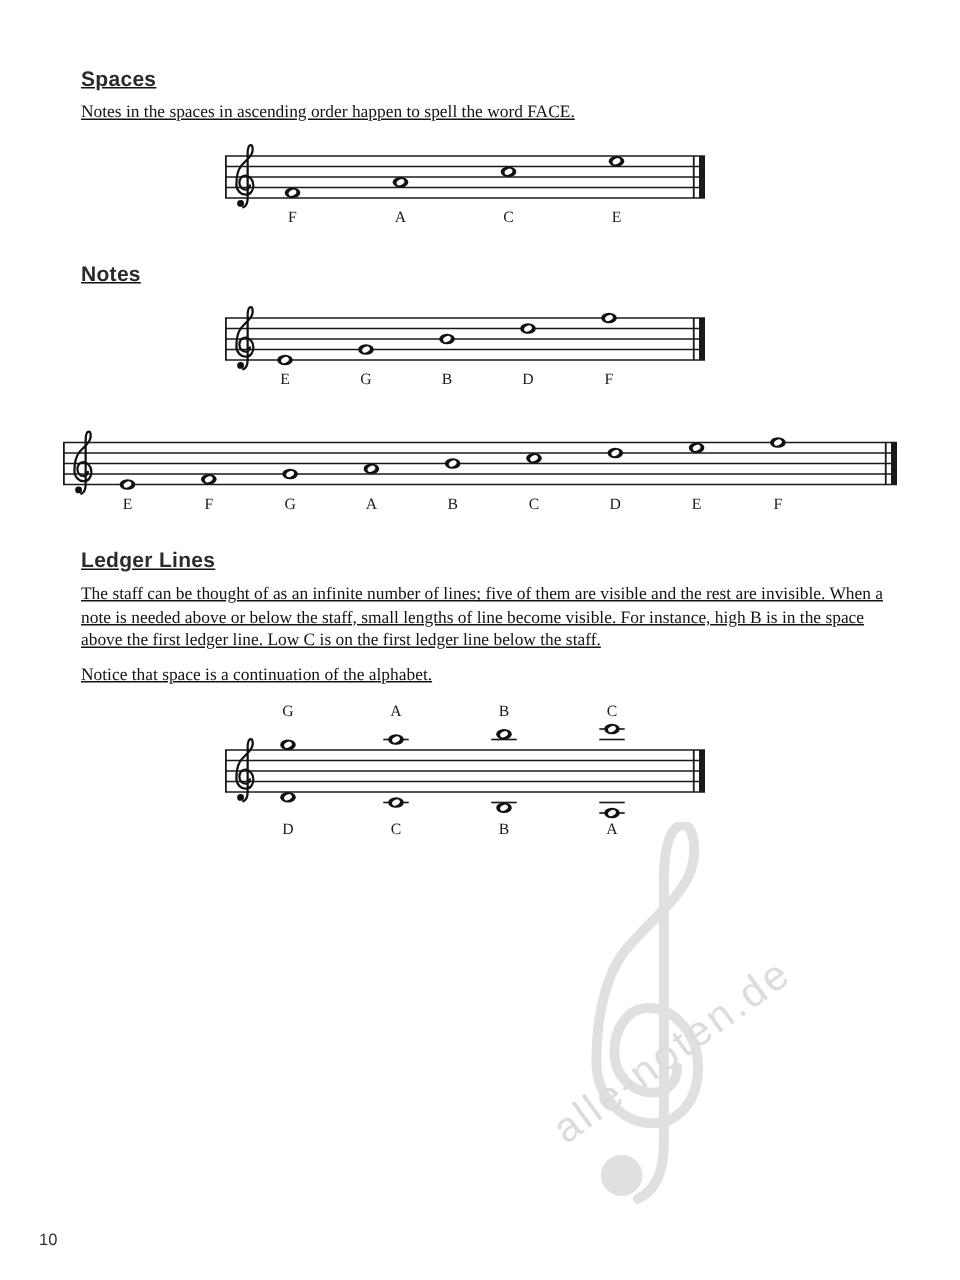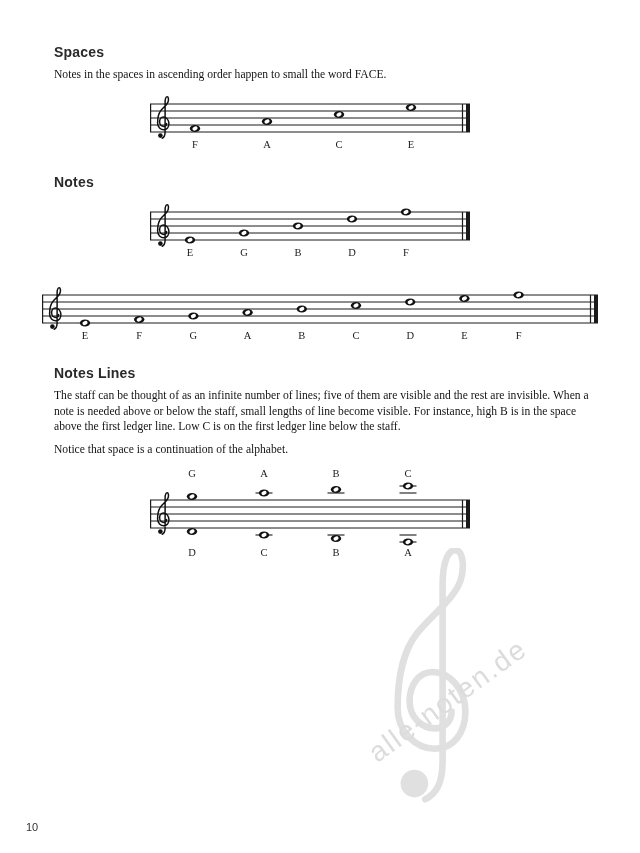--- a/index.html
+++ b/index.html
@@ -16,21 +16,21 @@
   .wm-text {
     position:absolute; left:62px; top:192px;
     font-family:"Liberation Sans", sans-serif;
     font-size:28px; letter-spacing:2px; color:#dcdcdc;
     transform:rotate(-36deg); transform-origin:0 50%;
     white-space:nowrap;
   }
 
   .content { position:relative; z-index:1; padding:44px 50px 0 54px; }
 
-  .sec { margin-bottom:19px; }
+  .sec { margin-bottom:19px;text-decoration:underline; }
   .sec h2 {
     font-family:"Liberation Sans", sans-serif;
     font-size:14px; font-weight:700; color:#2a2a2a;
     margin:0 0 7px 0; letter-spacing:.2px;
   }
   .sec p {
     font-size:11.6px; line-height:1.32; color:#141414;
     max-width:538px; margin:0 0 5px 0;
   }
   .staff-wrap { margin:9px 0 0 96px; }
@@ -55,21 +55,21 @@
           <circle cx="-2.6" cy="31.6" r="2.3" fill="#e0e0e0"></circle>
         </g>
       </svg>
     <div class="wm-text">alle-noten.de</div>
   </div>
 
   <main class="content">
 
     <section class="sec">
       <h2>Spaces</h2>
-      <p>Notes in the spaces in ascending order happen to small the word FACE.</p>
+      <p>Notes in the spaces in ascending order happen to spell the word FACE.</p>
       <div class="staff-wrap">
         <svg class="staff" width="320" height="64" viewBox="0 -13 320 64">
             <line x1="0" y1="0" x2="320" y2="0" stroke="#1a1a1a" stroke-width="1"></line>
             <line x1="0" y1="7" x2="320" y2="7" stroke="#1a1a1a" stroke-width="1"></line>
             <line x1="0" y1="14" x2="320" y2="14" stroke="#1a1a1a" stroke-width="1"></line>
             <line x1="0" y1="21" x2="320" y2="21" stroke="#1a1a1a" stroke-width="1"></line>
             <line x1="0" y1="28" x2="320" y2="28" stroke="#1a1a1a" stroke-width="1"></line>
             <line x1="0.6" y1="0" x2="0.6" y2="28" stroke="#1a1a1a" stroke-width="1.2"></line>
             <line x1="312.5" y1="0" x2="312.5" y2="28" stroke="#1a1a1a" stroke-width="1.2"></line>
             <rect x="316" y="0" width="4" height="28" fill="#1a1a1a"></rect>
@@ -168,21 +168,21 @@
             <ellipse cx="422.40000000000003" cy="3.5" rx="2.7" ry="1.9" fill="#fff" transform="rotate(-24 422.40000000000003 3.5)"></ellipse>
             <text x="422.40000000000003" y="44" text-anchor="middle" font-size="10.5" fill="#1a1a1a" font-family="&quot;Liberation Serif&quot;, serif">E</text>
             <ellipse cx="476.6" cy="0" rx="5.2" ry="3.5" fill="#111"></ellipse>
             <ellipse cx="476.6" cy="0" rx="2.7" ry="1.9" fill="#fff" transform="rotate(-24 476.6 0)"></ellipse>
             <text x="476.6" y="44" text-anchor="middle" font-size="10.5" fill="#1a1a1a" font-family="&quot;Liberation Serif&quot;, serif">F</text>
           </svg>
       </div>
     </section>
 
     <section class="sec">
-      <h2>Notes Lines</h2>
+      <h2>Ledger Lines</h2>
       <p>The staff can be thought of as an infinite number of lines; five of them are visible and the rest are invisible. When a note is needed above or below the staff, small lengths of line become visible. For instance, high B is in the space above the first ledger line. Low C is on the first ledger line below the staff.</p>
       <p style="margin-top:8px;">Notice that space is a continuation of the alphabet.</p>
       <div class="staff-wrap">
         <svg class="staff" width="320" height="96" viewBox="0 -34 320 96">
             <line x1="0" y1="0" x2="320" y2="0" stroke="#1a1a1a" stroke-width="1"></line>
             <line x1="0" y1="7" x2="320" y2="7" stroke="#1a1a1a" stroke-width="1"></line>
             <line x1="0" y1="14" x2="320" y2="14" stroke="#1a1a1a" stroke-width="1"></line>
             <line x1="0" y1="21" x2="320" y2="21" stroke="#1a1a1a" stroke-width="1"></line>
             <line x1="0" y1="28" x2="320" y2="28" stroke="#1a1a1a" stroke-width="1"></line>
             <line x1="0.6" y1="0" x2="0.6" y2="28" stroke="#1a1a1a" stroke-width="1.2"></line>

